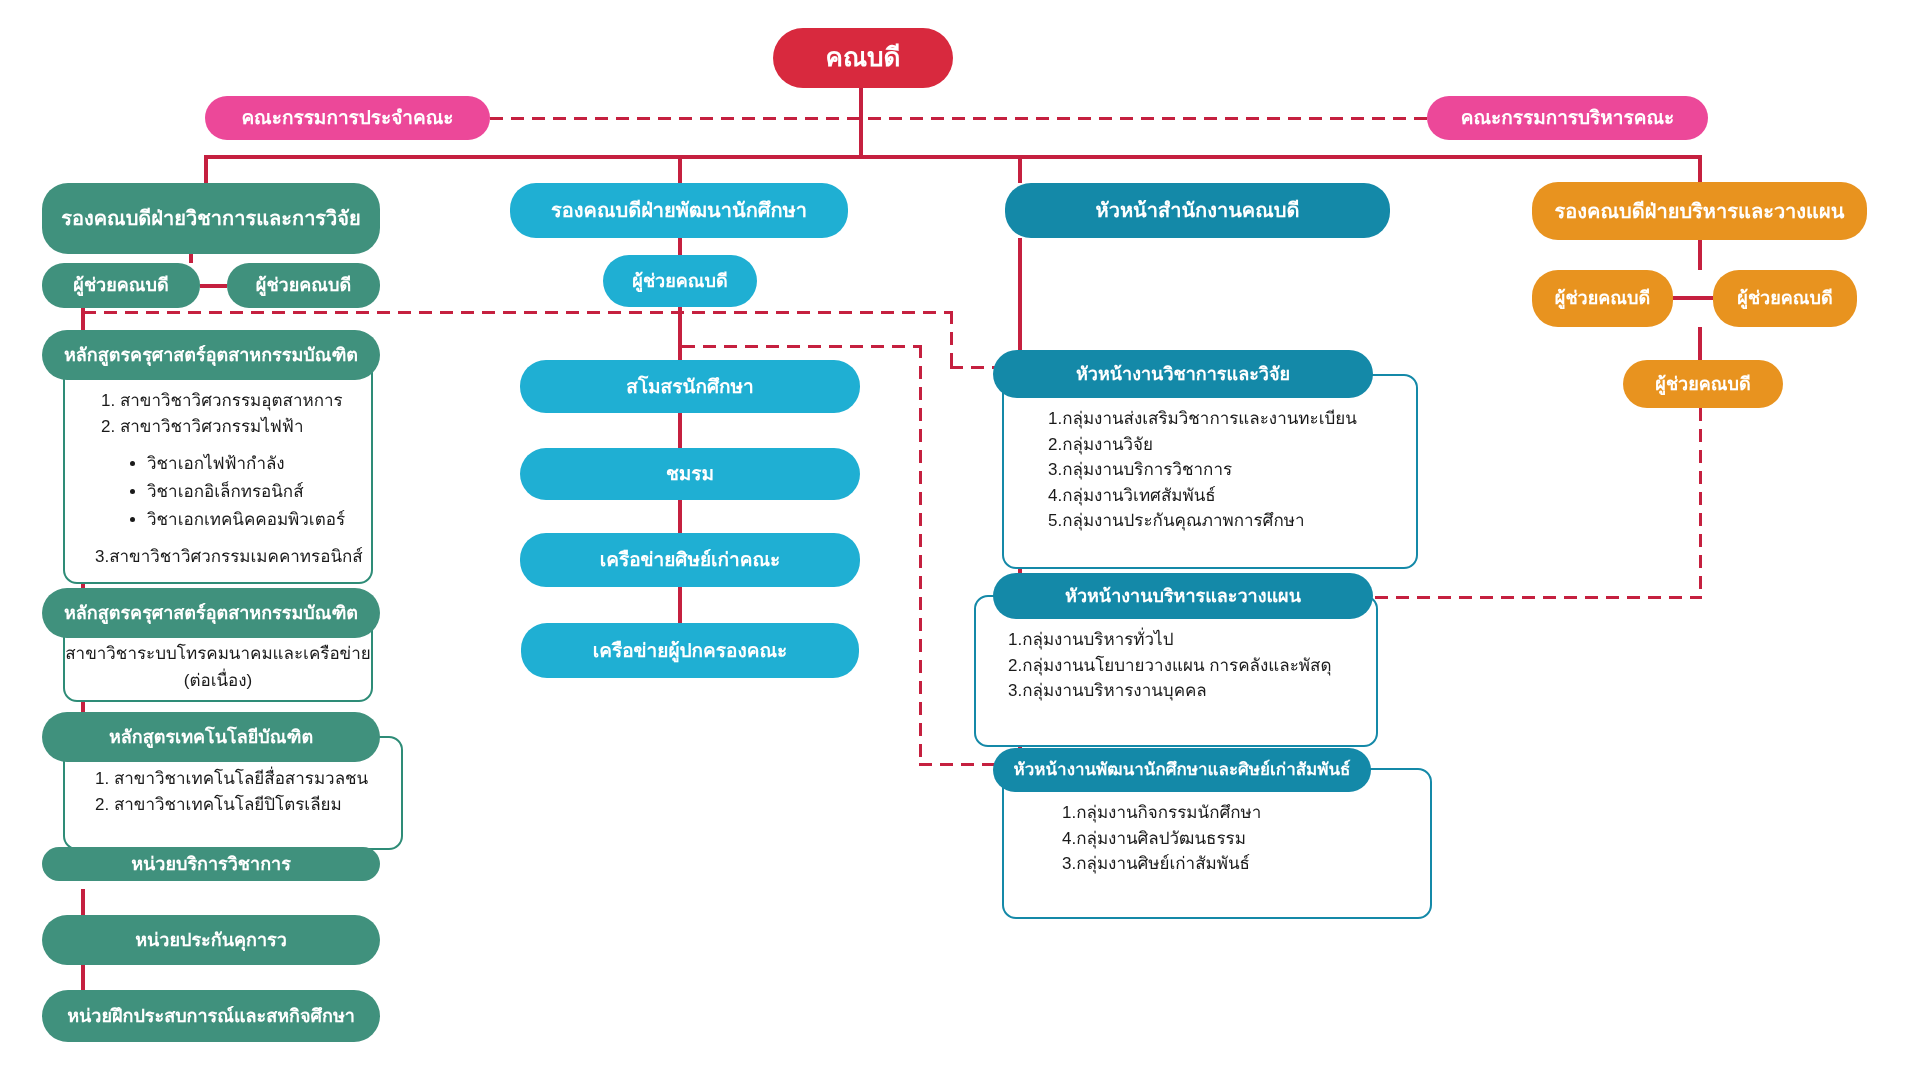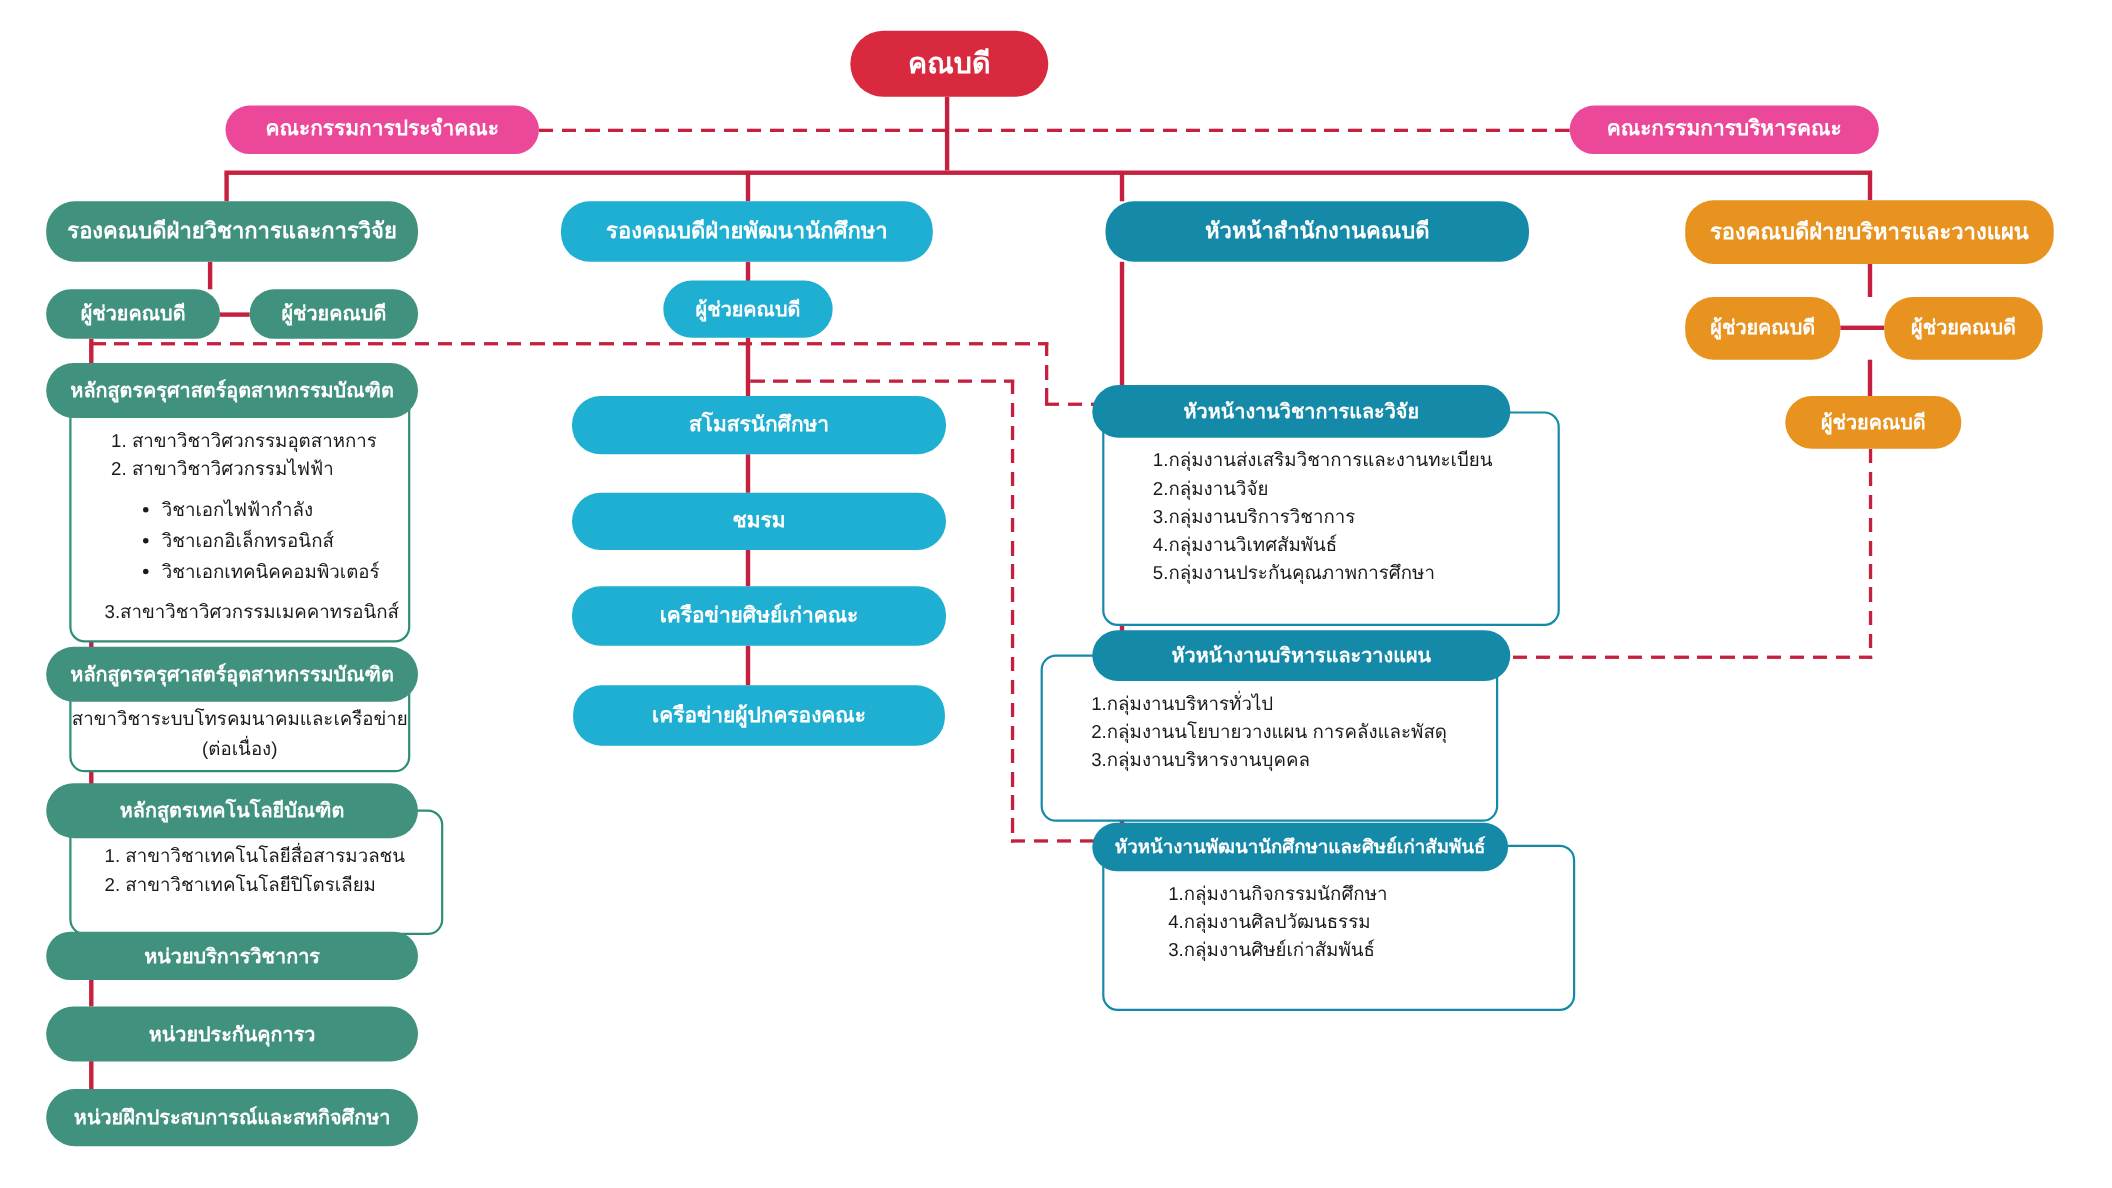--- a/index.html
+++ b/index.html
@@ -71,21 +71,21 @@
   <div class="dash-v" style="left:919px;top:345px;height:421px;"></div>
   <div class="dash-h" style="left:919px;top:763px;width:76px;"></div>
 
   <div class="dash-h" style="left:1375px;top:596px;width:327px;"></div>
   <div class="dash-v" style="left:1699px;top:408px;height:191px;"></div>
 
   <div class="pill red" style="left:773px;top:28px;width:180px;height:60px;font-size:26px;border-radius:30px;">คณบดี</div>
   <div class="pill pink" style="left:205px;top:96px;width:285px;height:44px;font-size:19px;">คณะกรรมการประจำคณะ</div>
   <div class="pill pink" style="left:1427px;top:96px;width:281px;height:44px;font-size:19px;">คณะกรรมการบริหารคณะ</div>
 
-  <div class="pill green" style="left:42px;top:183px;width:338px;height:55px;font-size:20px;">รองคณบดีฝ่ายวิชาการและการวิจัย</div>
+  <div class="pill green" style="left:42px;top:183px;width:338px;height:71px;font-size:20px;">รองคณบดีฝ่ายวิชาการและการวิจัย</div>
   <div class="pill green" style="left:42px;top:263px;width:158px;height:45px;font-size:18px;border-radius:22px;">ผู้ช่วยคณบดี</div>
   <div class="pill green" style="left:227px;top:263px;width:153px;height:45px;font-size:18px;border-radius:22px;">ผู้ช่วยคณบดี</div>
 
   <div class="panel gborder" style="left:63px;top:358px;width:306px;height:194px;padding:28px 0 0 0;">
     <div style="padding-left:36px;">
       <div class="li">1. สาขาวิชาวิศวกรรมอุตสาหการ</div>
       <div class="li">2. สาขาวิชาวิศวกรรมไฟฟ้า</div>
       <ul class="bullets">
         <li>วิชาเอกไฟฟ้ากำลัง</li>
         <li>วิชาเอกอิเล็กทรอนิกส์</li>
@@ -103,21 +103,21 @@
     </div>
   </div>
   <div class="pill green" style="left:42px;top:588px;width:338px;height:50px;font-size:18px;">หลักสูตรครุศาสตร์อุตสาหกรรมบัณฑิต</div>
 
   <div class="panel gborder" style="left:63px;top:736px;width:306px;height:82px;padding:28px 0 0 30px;">
       <div class="li">1. สาขาวิชาเทคโนโลยีสื่อสารมวลชน</div>
       <div class="li">2. สาขาวิชาเทคโนโลยีปิโตรเลียม</div>
   </div>
   <div class="pill green" style="left:42px;top:712px;width:338px;height:50px;font-size:18px;">หลักสูตรเทคโนโลยีบัณฑิต</div>
 
-  <div class="pill green" style="left:42px;top:847px;width:338px;height:44px;font-size:18px;">หน่วยบริการวิชาการ</div>
+  <div class="pill green" style="left:42px;top:847px;width:338px;height:34px;font-size:18px;">หน่วยบริการวิชาการ</div>
   <div class="pill green" style="left:42px;top:915px;width:338px;height:50px;font-size:18px;">หน่วยประกันคุการว</div>
   <div class="pill green" style="left:42px;top:990px;width:338px;height:52px;font-size:18px;">หน่วยฝึกประสบการณ์และสหกิจศึกษา</div>
 
   <div class="pill cyan" style="left:510px;top:183px;width:338px;height:55px;font-size:20px;">รองคณบดีฝ่ายพัฒนานักศึกษา</div>
   <div class="pill cyan" style="left:603px;top:255px;width:154px;height:52px;font-size:18px;">ผู้ช่วยคณบดี</div>
   <div class="pill cyan" style="left:520px;top:360px;width:340px;height:53px;font-size:19px;">สโมสรนักศึกษา</div>
   <div class="pill cyan" style="left:520px;top:448px;width:340px;height:52px;font-size:19px;">ชมรม</div>
   <div class="pill cyan" style="left:520px;top:533px;width:340px;height:54px;font-size:19px;">เครือข่ายศิษย์เก่าคณะ</div>
   <div class="pill cyan" style="left:521px;top:623px;width:338px;height:55px;font-size:19px;">เครือข่ายผู้ปกครองคณะ</div>
 
@@ -125,21 +125,21 @@
 
   <div class="panel tborder" style="left:1002px;top:374px;width:368px;height:161px;padding:30px 0 0 44px;line-height:1.5;">
     <div class="li">1.กลุ่มงานส่งเสริมวิชาการและงานทะเบียน</div>
     <div class="li">2.กลุ่มงานวิจัย</div>
     <div class="li">3.กลุ่มงานบริการวิชาการ</div>
     <div class="li">4.กลุ่มงานวิเทศสัมพันธ์</div>
     <div class="li">5.กลุ่มงานประกันคุณภาพการศึกษา</div>
   </div>
   <div class="pill teal" style="left:993px;top:350px;width:380px;height:48px;font-size:18px;">หัวหน้างานวิชาการและวิจัย</div>
 
-  <div class="panel tborder" style="left:946px;top:595px;width:368px;height:118px;padding:30px 0 0 44px;line-height:1.5;">
+  <div class="panel tborder" style="left:974px;top:595px;width:368px;height:118px;padding:30px 0 0 32px;line-height:1.5;">
     <div class="li">1.กลุ่มงานบริหารทั่วไป</div>
     <div class="li">2.กลุ่มงานนโยบายวางแผน การคลังและพัสดุ</div>
     <div class="li">3.กลุ่มงานบริหารงานบุคคล</div>
   </div>
   <div class="pill teal" style="left:993px;top:573px;width:380px;height:46px;font-size:18px;">หัวหน้างานบริหารและวางแผน</div>
 
   <div class="panel tborder" style="left:1002px;top:768px;width:368px;height:117px;padding:30px 0 0 58px;line-height:1.5;">
     <div class="li">1.กลุ่มงานกิจกรรมนักศึกษา</div>
     <div class="li">4.กลุ่มงานศิลปวัฒนธรรม</div>
     <div class="li">3.กลุ่มงานศิษย์เก่าสัมพันธ์</div>

